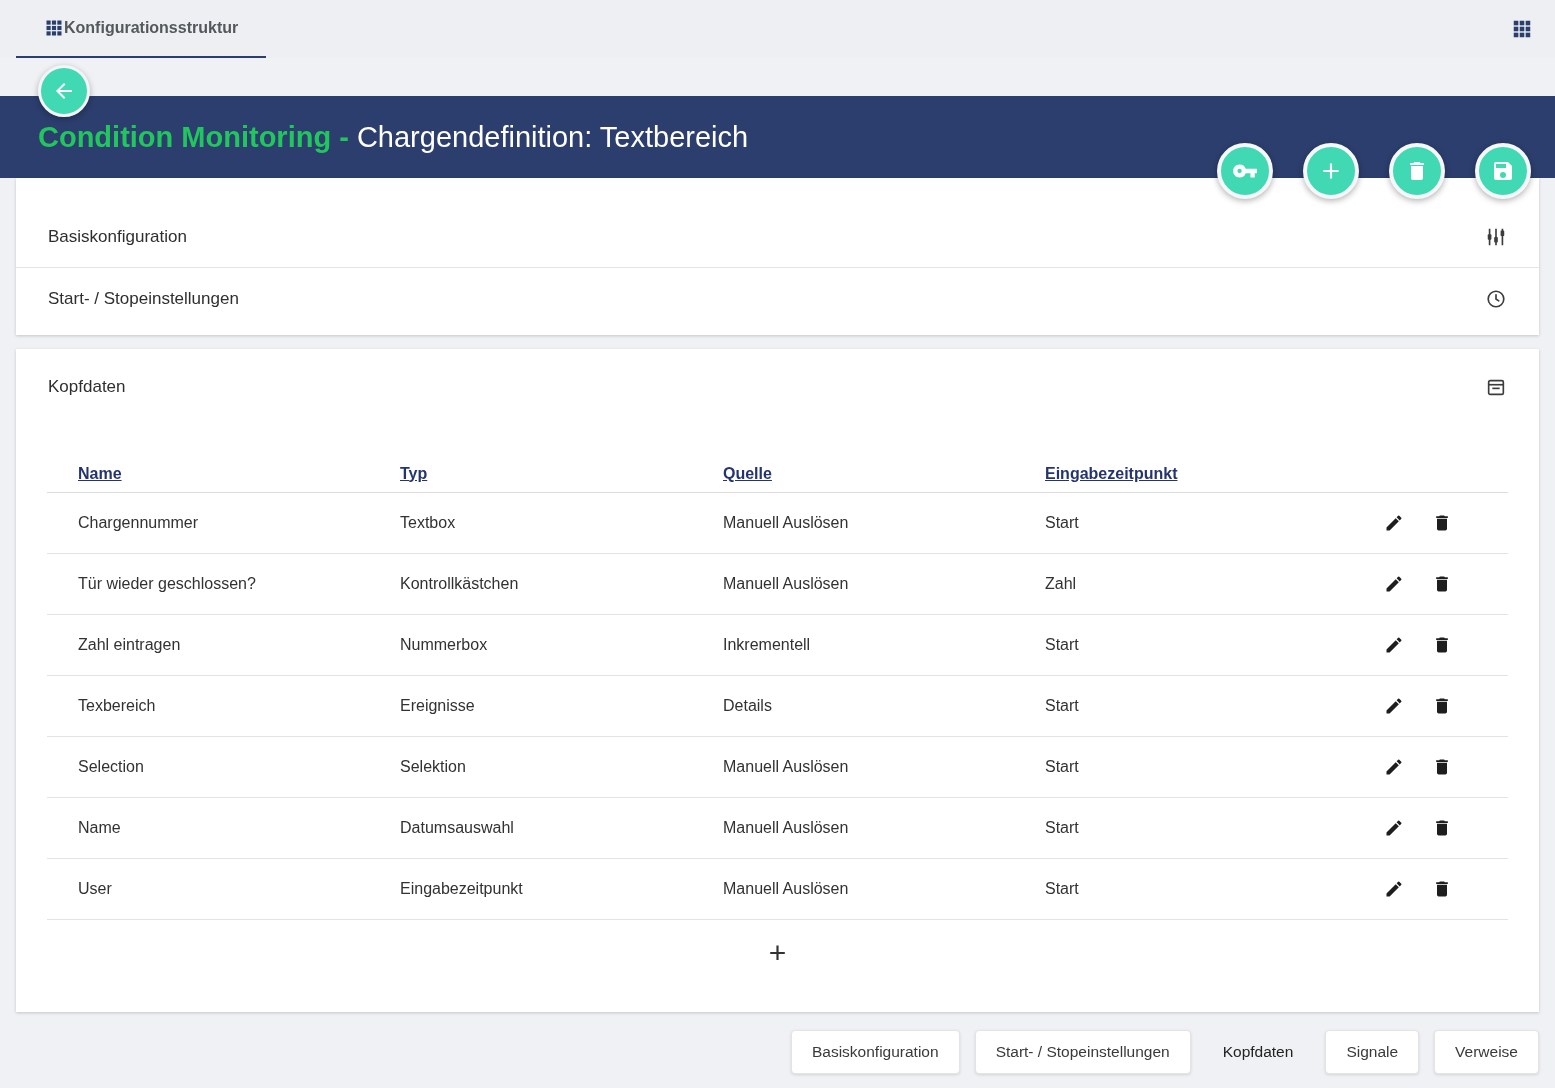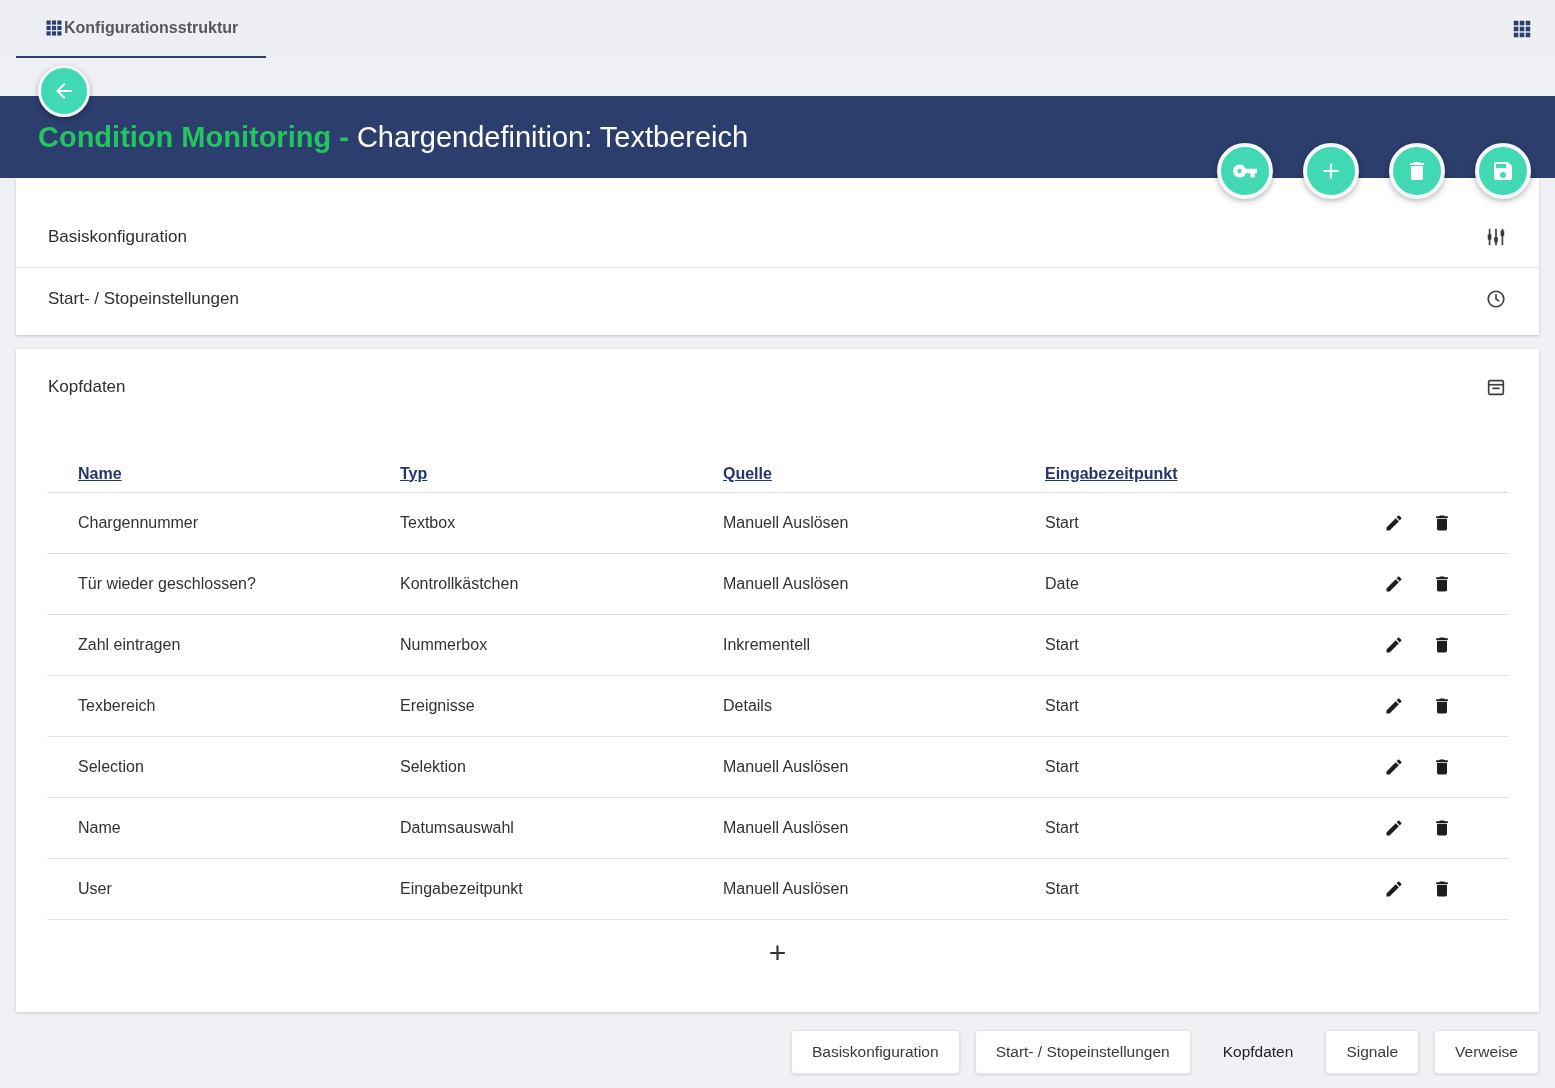--- a/index.html
+++ b/index.html
@@ -312,21 +312,21 @@
               <use href="#i-trash"></use>
             </svg>
           </span>
       </div>
     </div>
 
     <div class="trow">
       <div class="c-name">Tür wieder geschlossen?</div>
       <div class="c-typ">Kontrollkästchen</div>
       <div class="c-quelle">Manuell Auslösen</div>
-      <div class="c-zeit">Date</div>
+      <div class="c-zeit">Zahl</div>
       <div class="c-actions">
         <span class="rowicon">
             <svg width="20" height="20">
               <use href="#i-pencil"></use>
             </svg>
           </span>
         <span class="rowicon">
             <svg width="20" height="20">
               <use href="#i-trash"></use>
             </svg>

